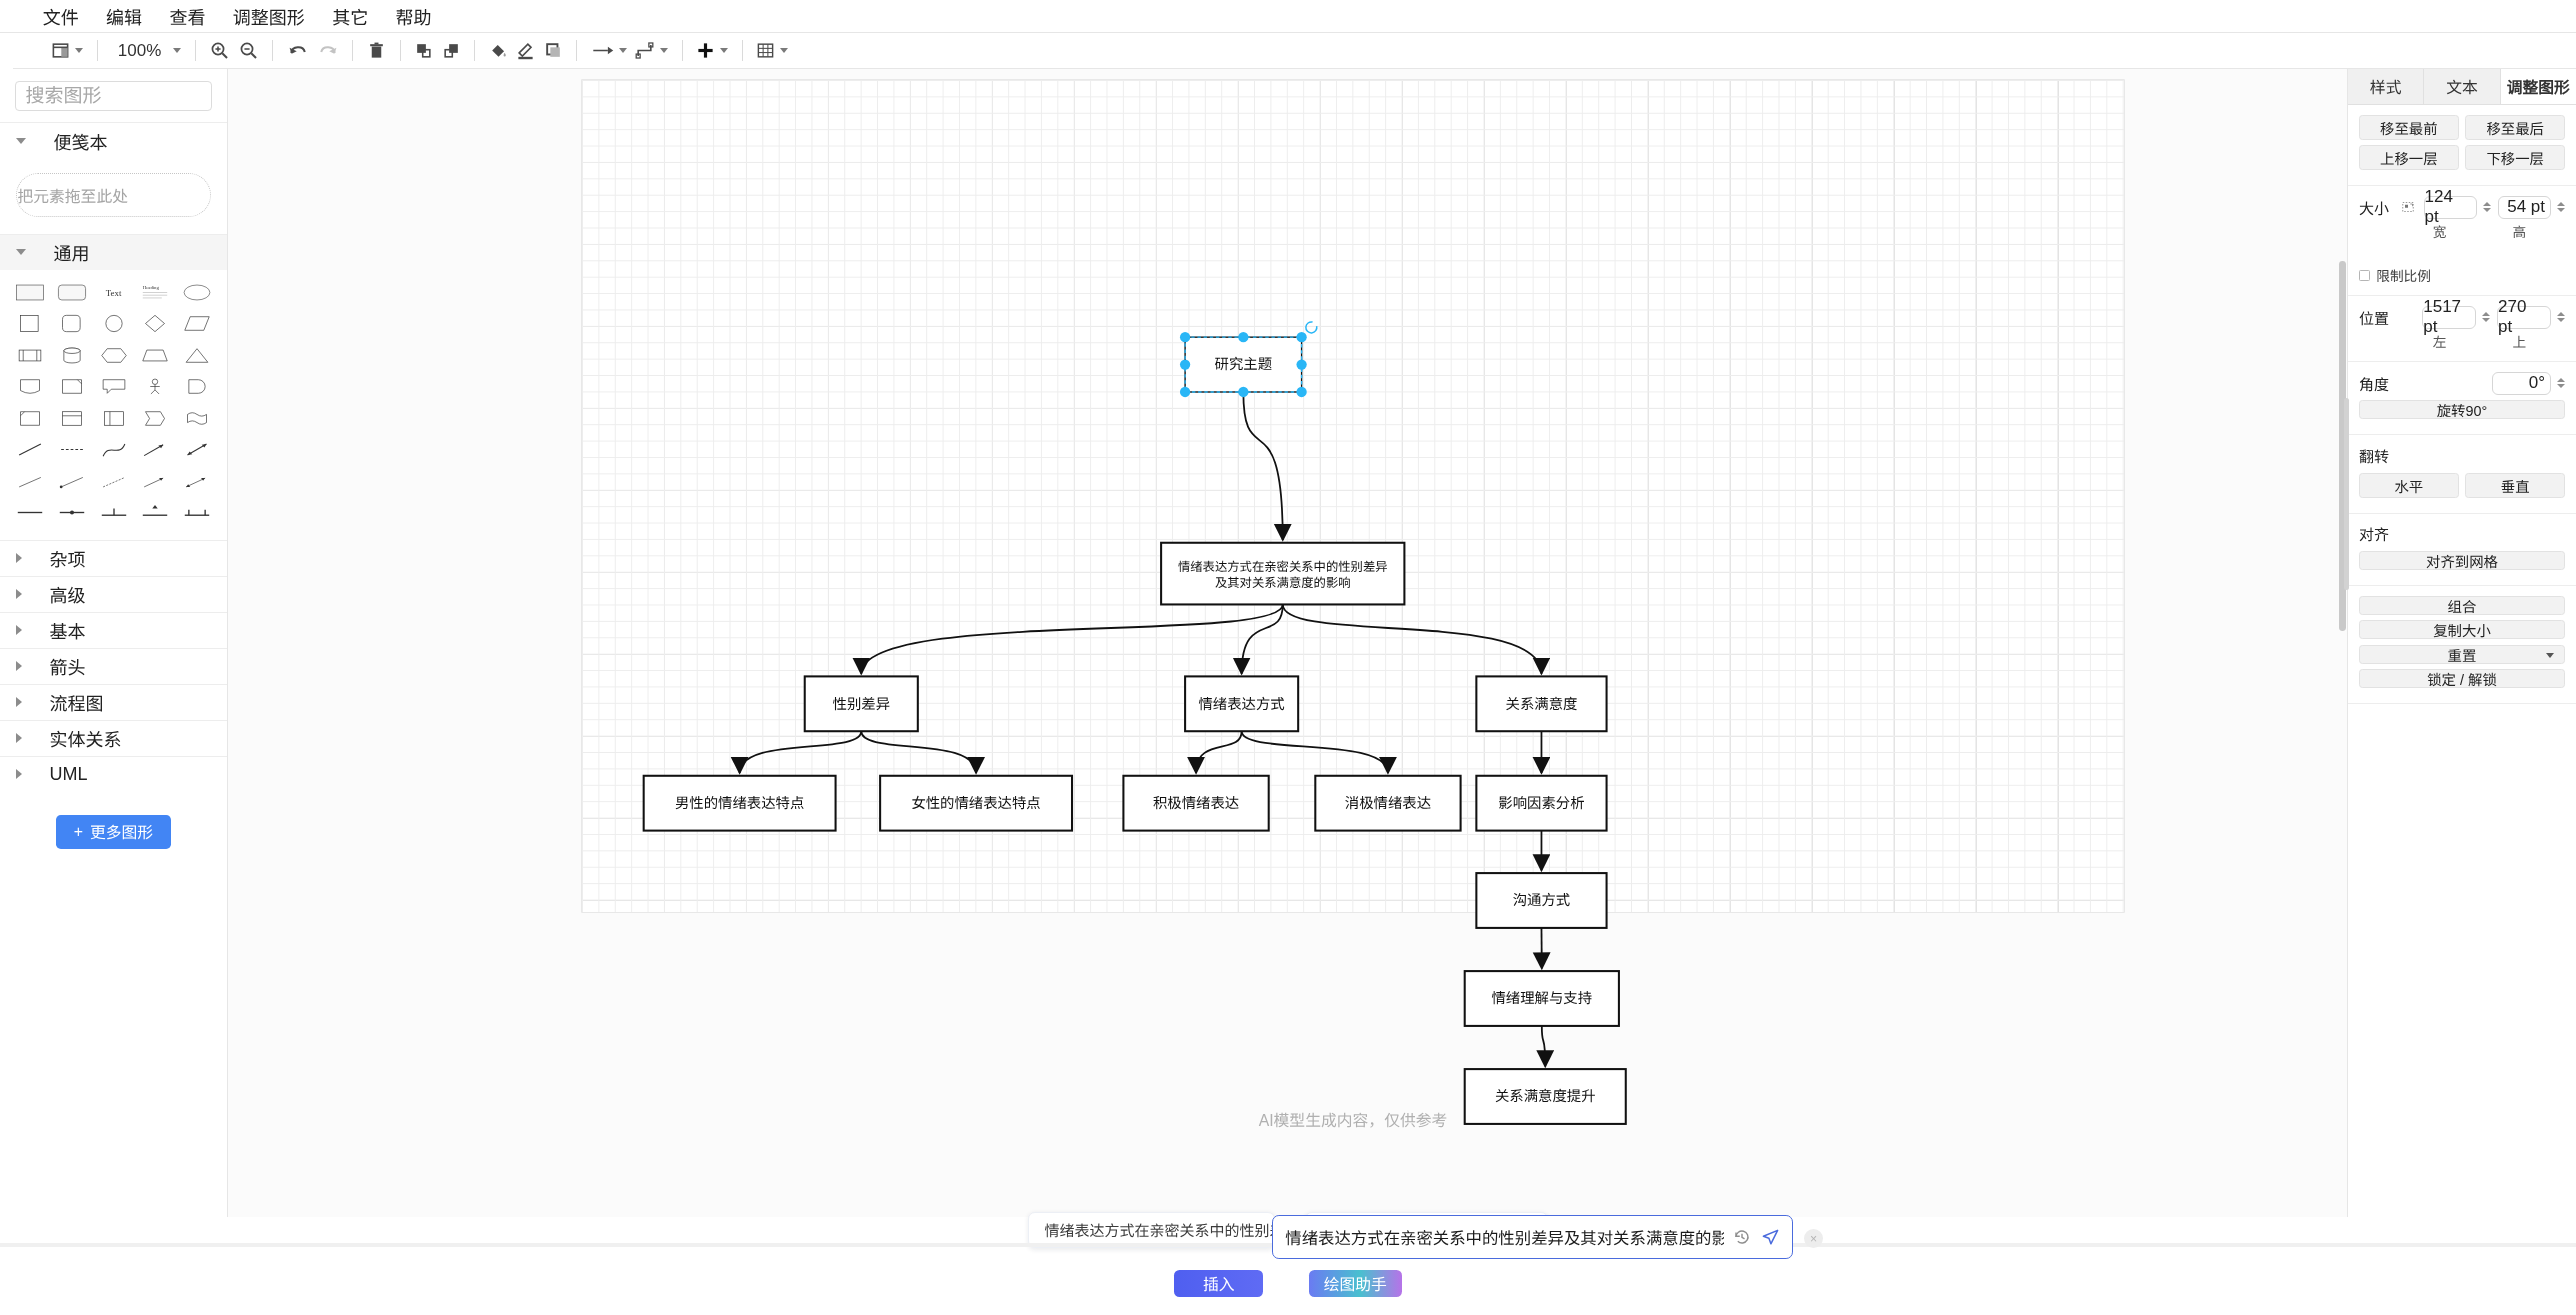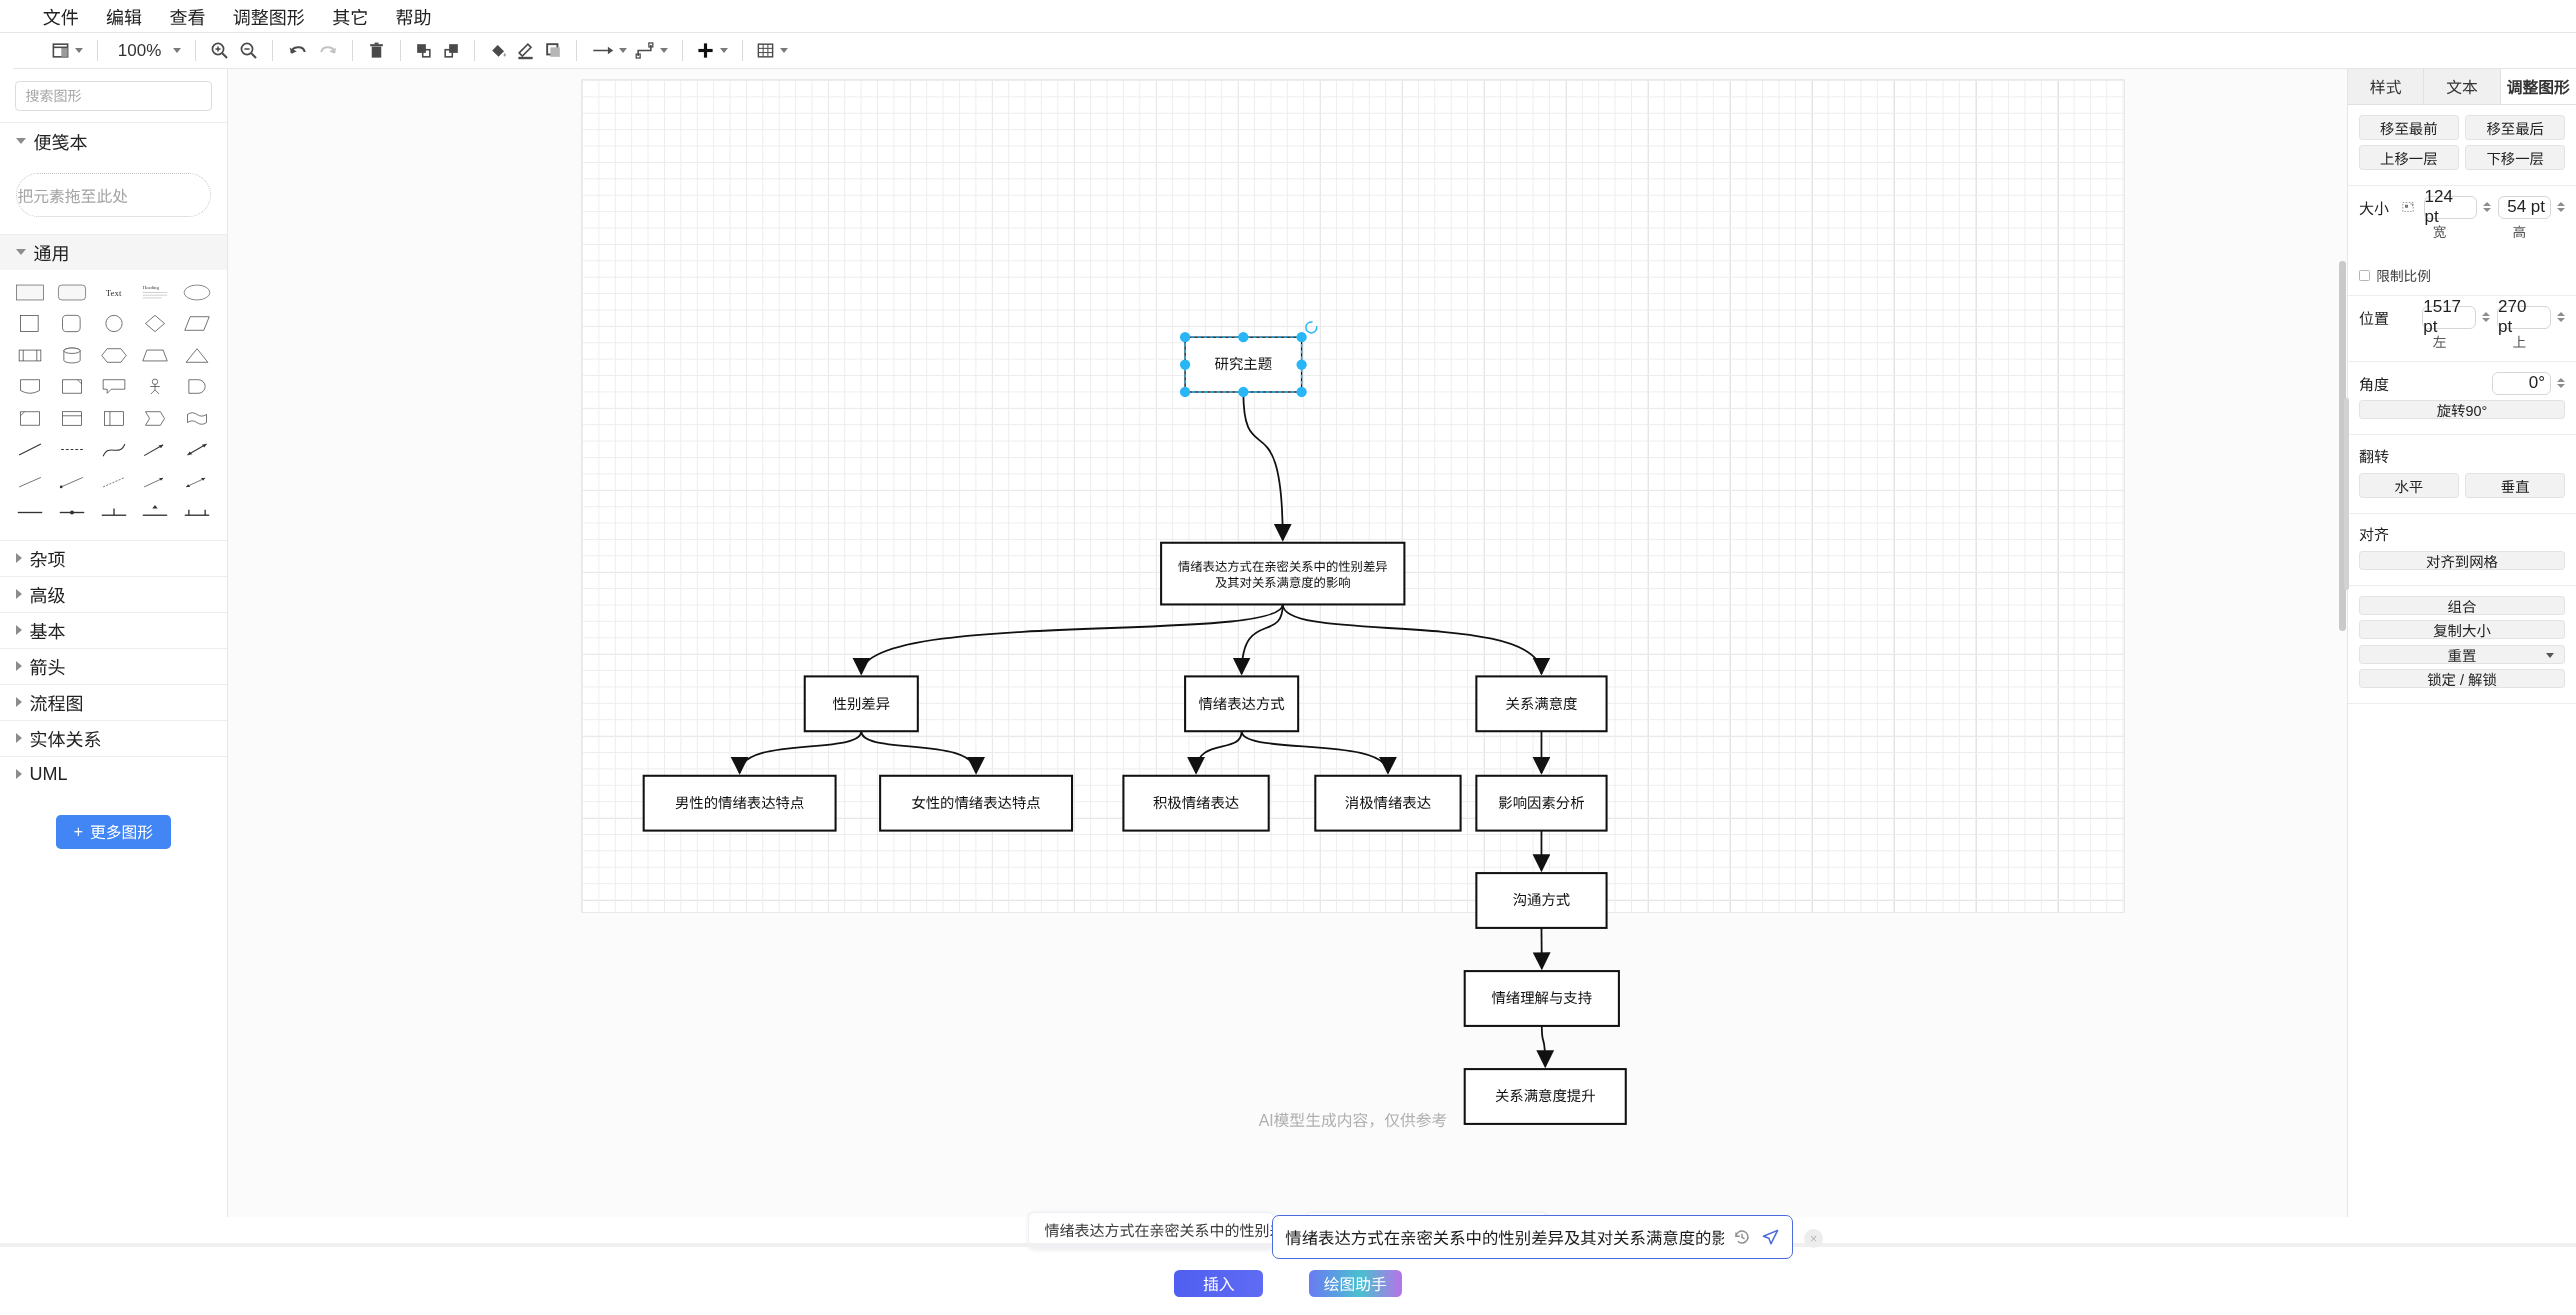--- a/index.html
+++ b/index.html
@@ -34,26 +34,26 @@
   svg{ display:block; }
 
   
   .sidebar{
     position:absolute; left:0; top:69px; width:228px; height:1247px;
     background:#fff; border-right:0.7px solid #e6e6e6; overflow:hidden;
   }
   .search-wrap{ padding:12.3px 15px 11px 15px; }
   .search-input{
     width:100%; height:30px; border:0.7px solid #dcdcdc; border-radius:4.1px;
-    padding:0 9.6px; font-size:14px; color:#333; font-family:inherit;
+    padding:0 9.6px; font-size:19px; color:#333; font-family:inherit;
     background:#fff; outline:none;
   }
   .search-input::placeholder{ color:#a8a8a8; }
   .sec-head{
-    height:36px; display:flex; align-items:center; gap:7px; padding:0 16.4px;
+    height:36px; display:flex; align-items:center; gap:27px; padding:0 16.4px;
     border-top:0.7px solid #ededed; font-size:18px; color:#222; cursor:pointer;
     background:#fff;
   }
   .sec-head.shaded{ background:#f5f5f5; }
   .tri-down{ width:0;height:0;border-left:5.5px solid transparent;border-right:5.5px solid transparent;border-top:6.9px solid #8c8c8c;}
   .tri-right{ width:0;height:0;border-top:5.5px solid transparent;border-bottom:5.5px solid transparent;border-left:6.9px solid #8c8c8c;}
   .scratch{
     margin:15px 16.4px 16.4px 16.4px; height:44px; border:1.4px dotted #c6c6c6; border-radius:23px;
     display:flex; align-items:center; justify-content:flex-start; color:#a5a5a5; font-size:15.8px;
   }

